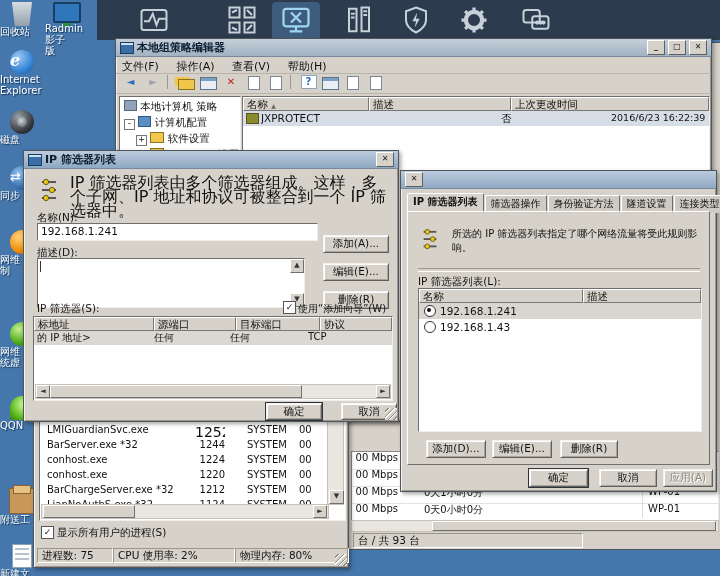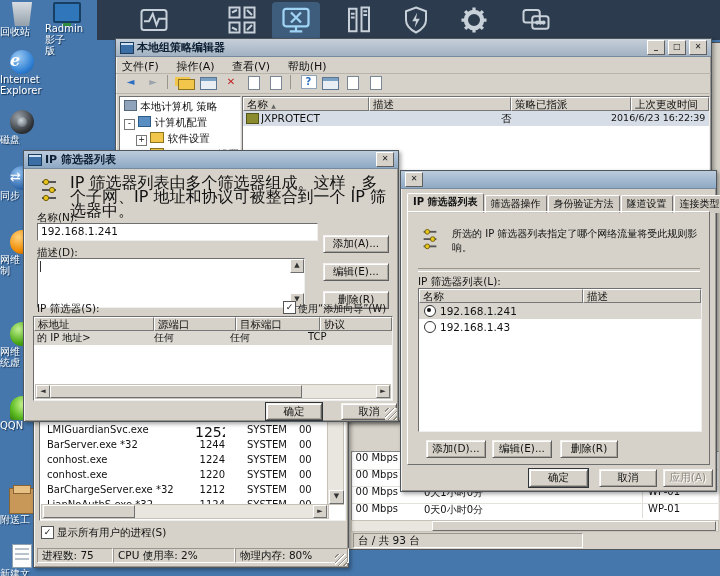--- a/index.html
+++ b/index.html
@@ -255,21 +255,20 @@
       <span style="display:inline-block;width:9px;height:9px;border:1px solid #777;background:#fff;font-size:8px;line-height:8px;text-align:center">-</span>
       <span style="display:inline-block;width:12px;height:9px;background:#f2c64a;border:1px solid #8d741f;vertical-align:-1px"></span>
       <span>Windows 设置</span>
     </div>
   </div>
 
   <div class="abs sunk" style="left:126px;top:57px;width:466px;height:320px">
     <div class="abs" style="left:0;top:0;width:100%;height:14px;display:flex">
       <span class="hdrcell" style="width:118px"><span>名称</span> <span style="font-size:6px;color:#666">▲</span></span>
       <span class="hdrcell" style="width:134px">描述</span>
-      <span class="hdrcell" style="width:112px">策略已指派</span>
       <span class="hdrcell" style="flex:1">上次更改时间</span>
     </div>
     <div class="abs" style="left:0;top:14px;width:100%;height:15px;background:#d7dde6">
       <span class="abs" style="left:3px;top:2px;width:11px;height:9px;background:#8a8a2e;border:1px solid #55551a"></span>
       <span class="cell" style="left:18px;top:1px">JXPROTECT</span>
       <span class="cell" style="left:258px;top:1px">否</span>
       <span class="cell" style="left:368px;top:1px;font-size:9.5px">2016/6/23 16:22:39</span>
     </div>
   </div>
 </div>

